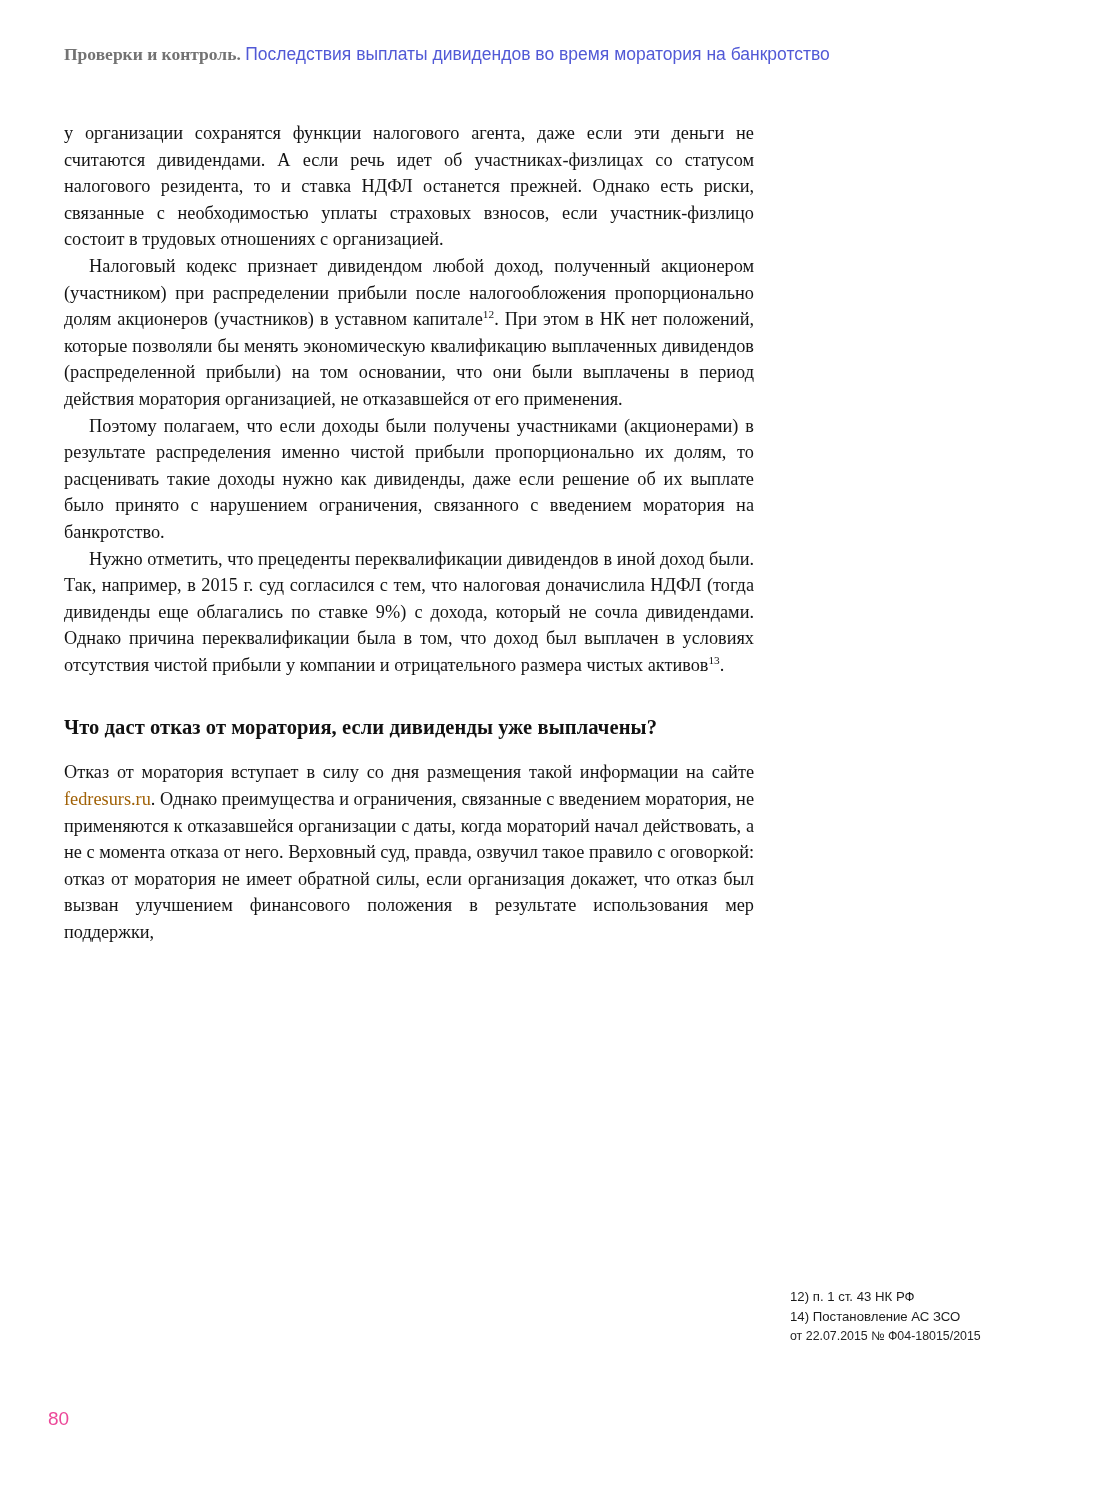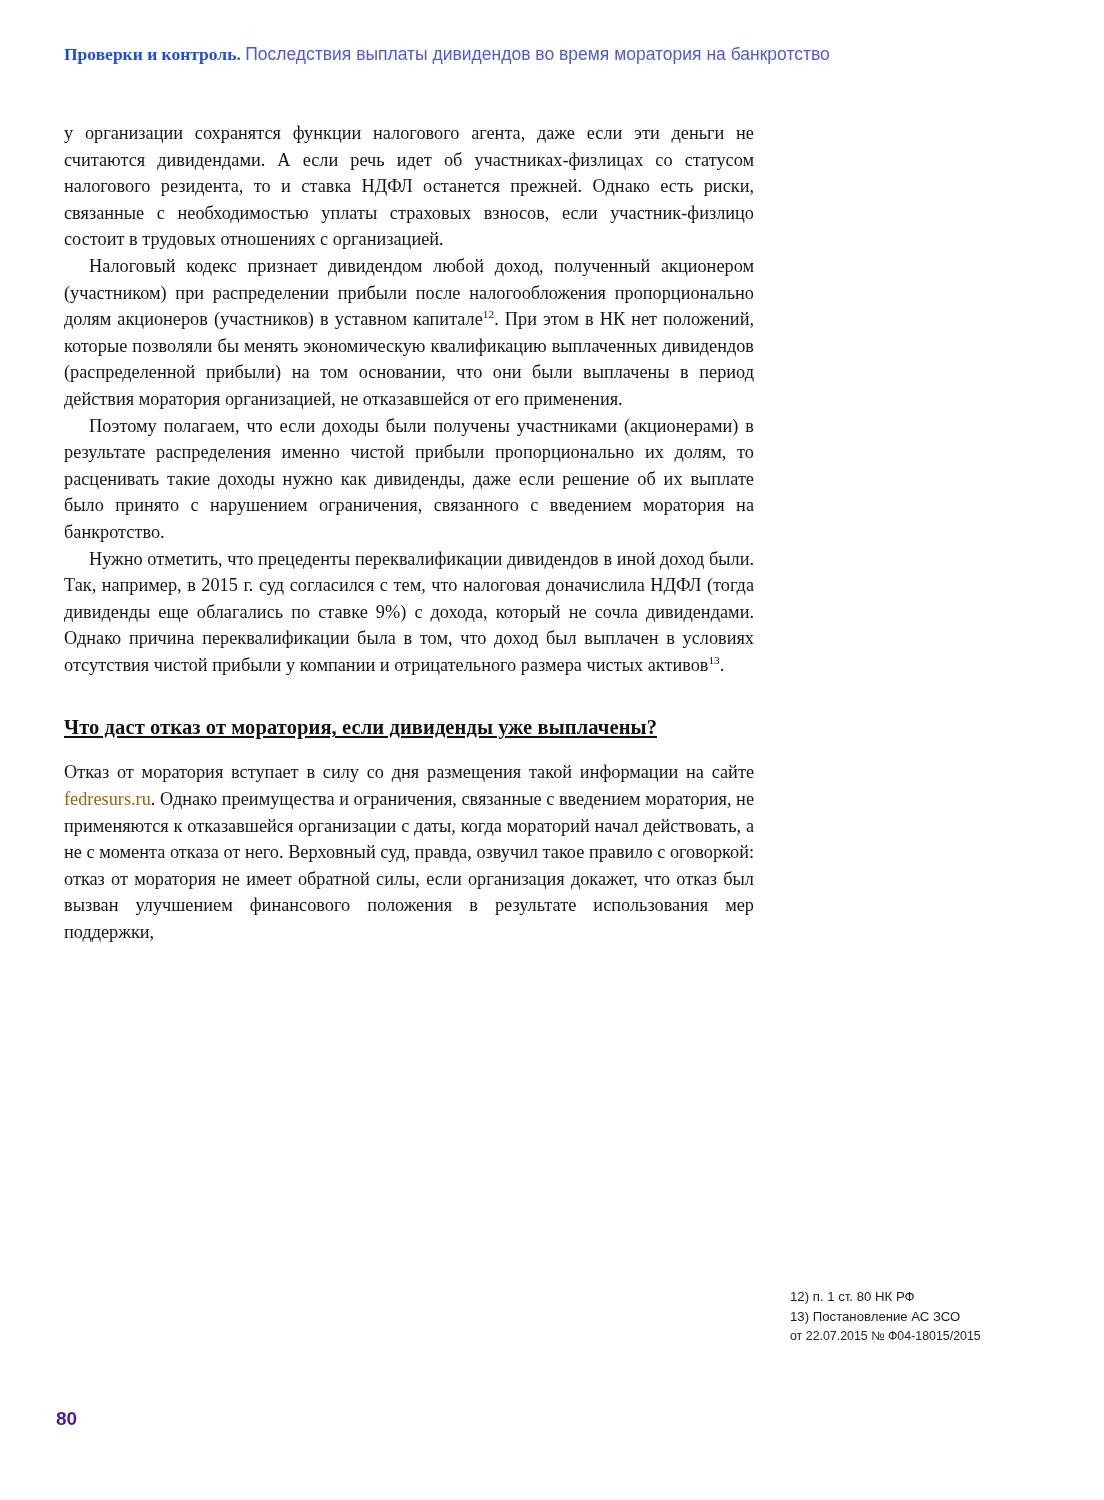--- a/index.html
+++ b/index.html
@@ -27,21 +27,21 @@
     position: absolute;
     left: 64px;
     top: 44px;
     width: 980px;
     font-size: 17.5px;
     line-height: 1.2;
     white-space: nowrap;
   }
   .running-head .rh-bold {
     font-weight: bold;
-    color: #1d4ed8;
+    color: #737373;
     font-family: "Liberation Serif", serif;
   }
   .running-head .rh-rest {
     color: #5159d6;
     font-family: Liberation Sans, sans-serif;
   }
 
   
   .column {
     position: absolute;
@@ -72,21 +72,20 @@
     line-height: 0;
   }
 
   h2.subhead {
     margin: 36px 0 18px 0;
     font-size: 20.5px;
     line-height: 27px;
     font-weight: bold;
     color: #111;
     letter-spacing: 0.1px;
-    text-decoration: underline;
   }
 
   .link {
     color: #a16207;
   }
 
   
   .footnotes {
     position: absolute;
     left: 790px;
@@ -104,26 +103,25 @@
     font-weight: normal;
   }
   .footnotes .fn-sub {
     font-size: 12.4px;
     color: #232323;
   }
 
   
   .page-number {
     position: absolute;
-    left: 56px;
+    left: 48px;
     top: 1408px;
     font-family: "Liberation Sans", sans-serif;
     font-size: 19px;
-    color: #4c1d95;
-    font-weight: bold;
+    color: #ec4899;
   }
 </style>
 </head>
 <body>
 
 <div class="page">
 
   <div class="running-head">
     <span class="rh-bold">Проверки и контроль.</span>
     <span class="rh-rest">Последствия выплаты дивидендов во время моратория на банкротство</span>
@@ -143,24 +141,24 @@
     <h2 class="subhead">Что даст отказ от моратория, если дивиденды уже выплачены?</h2>
 
 
     <p class="body"><span>Отказ от моратория вступает в силу со дня размещения такой информации на сайте </span><span class="link">fedresurs.ru</span><span>. Однако преимущества и ограничения, связанные с введением моратория, не применяются к отказавшейся организации с даты, когда мораторий начал действовать, а не с момента отказа от него. Верховный суд, правда, озвучил такое правило с оговоркой: отказ от моратория не имеет обратной силы, если организация докажет, что отказ был вызван улучшением финансового положения в результате использования мер поддержки,</span></p>
 
   </div>
 
   <div class="footnotes">
     <p class="fn">
       <span class="fn-num">12)</span>
-      <span>п. 1 ст. 80 НК РФ</span>
+      <span>п. 1 ст. 43 НК РФ</span>
     </p>
     <p class="fn">
-      <span class="fn-num">13)</span>
+      <span class="fn-num">14)</span>
       <span>Постановление АС ЗСО</span>
     </p>
     <p class="fn fn-sub">от 22.07.2015 № Ф04-18015/2015</p>
   </div>
 
   <div class="page-number">80</div>
 
 </div>
 
 </body></html>

